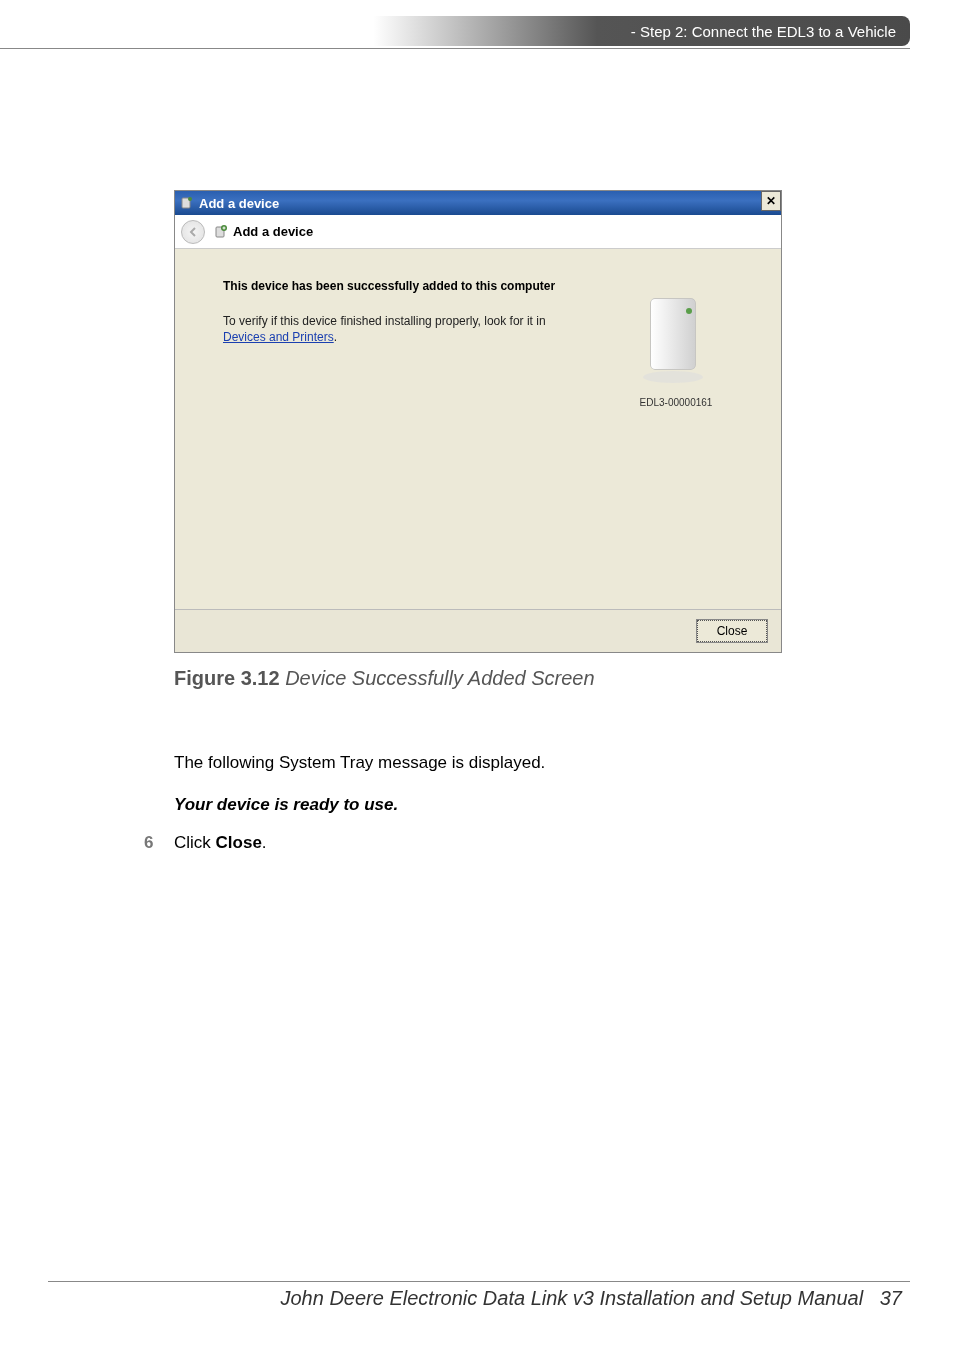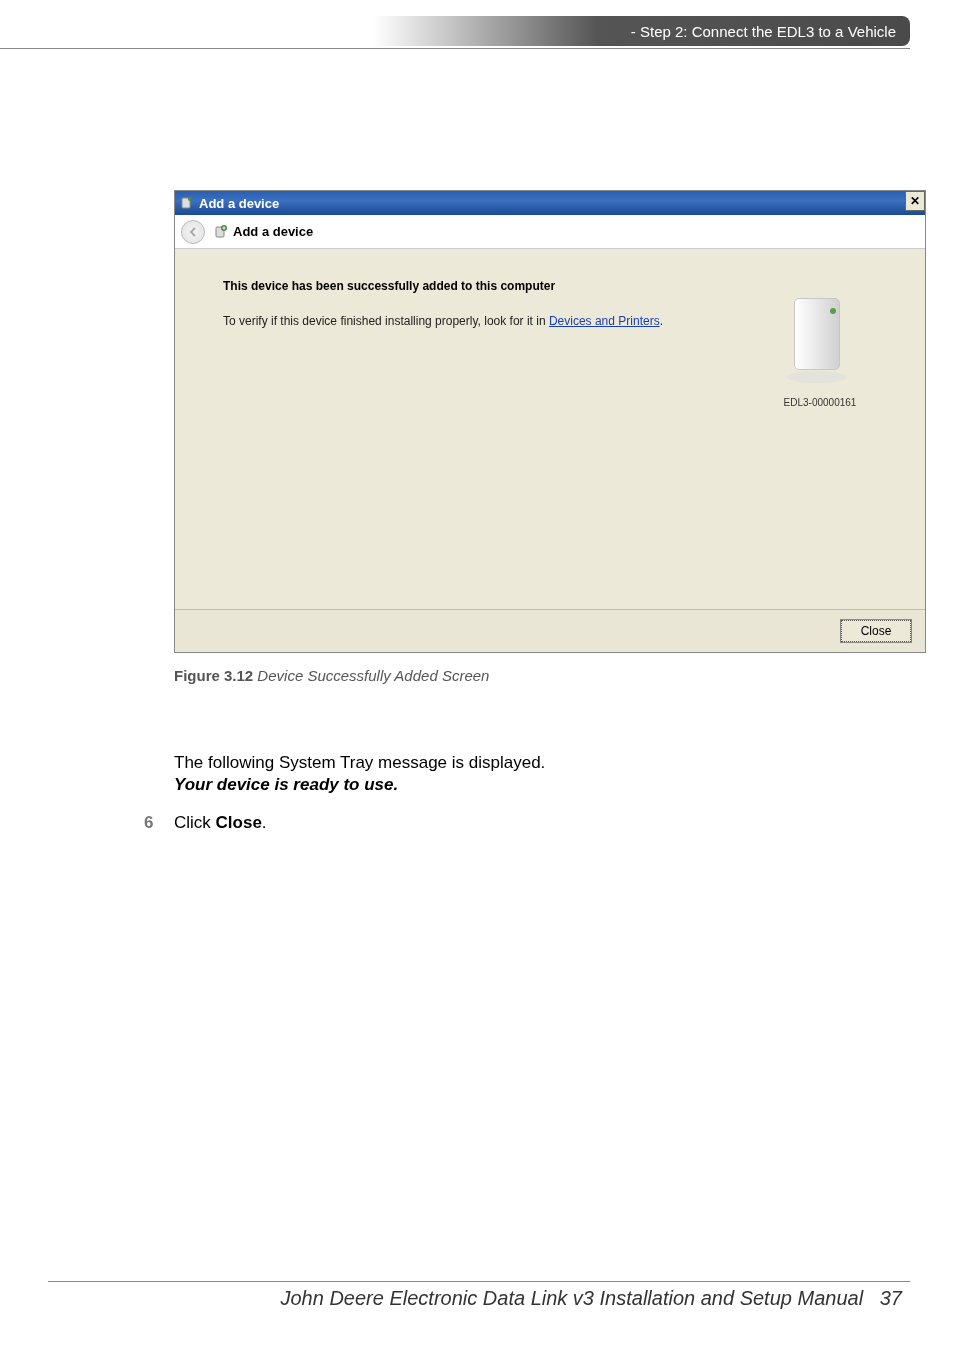--- a/index.html
+++ b/index.html
@@ -34,21 +34,21 @@
     height: 1px;
     background: #888;
   }
   .screenshot-container {
     position: absolute;
     top: 190px;
     left: 174px;
     width: 668px;
   }
   .dialog {
-    width: 752px;
+    width: 608px;
     border: 1px solid #888;
     background: #ece9d8;
     font-family: "Segoe UI", Tahoma, sans-serif;
   }
   .titlebar {
     height: 24px;
     background: linear-gradient(#2a5fb0, #3b70c0 40%, #1a4a90);
     display: flex;
     align-items: center;
     padding: 0 4px;
@@ -170,37 +170,37 @@
     border: 1px dotted #555;
     outline: 1px solid #888;
     font-size: 12px;
     font-family: Tahoma, sans-serif;
     padding: 0 10px;
     cursor: pointer;
   }
   .close-btn-label::first-letter { text-decoration: underline; }
   .figure-caption {
     margin-top: 14px;
-    font-size: 15px;
+    font-size: 20px;
     color: #555;
     font-family: Arial, sans-serif;
   }
   .figure-caption b { font-weight: bold; }
   .figure-caption i { font-style: italic; }
   .body-text {
     position: absolute;
     top: 753px;
     left: 174px;
     width: 668px;
   }
   .para-1 {
     font-size: 17px;
     font-family: Arial, sans-serif;
     color: #000;
-    margin-bottom: 2px;
+    margin-bottom: 22px;
   }
   .para-2 {
     font-size: 17px;
     font-family: Arial, sans-serif;
     font-weight: bold;
     font-style: italic;
     color: #000;
     margin-bottom: 18px;
   }
   .step-row {

